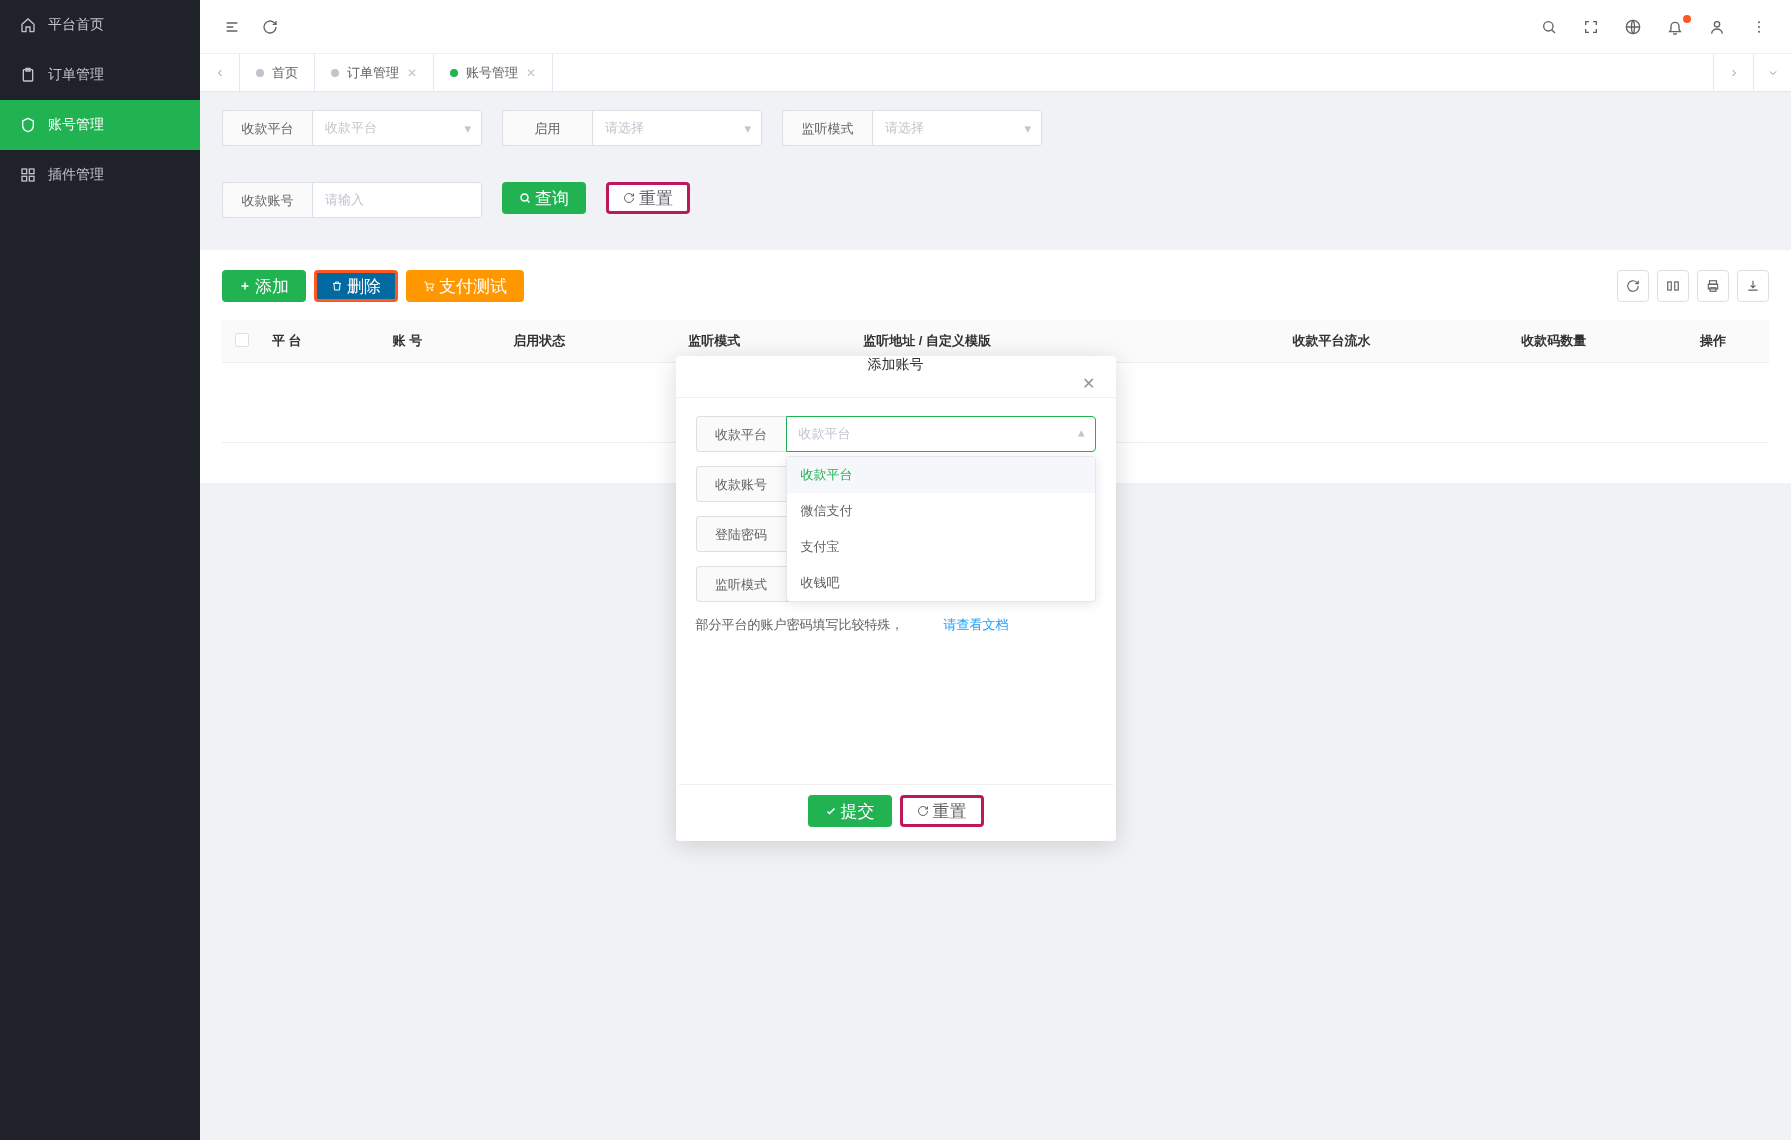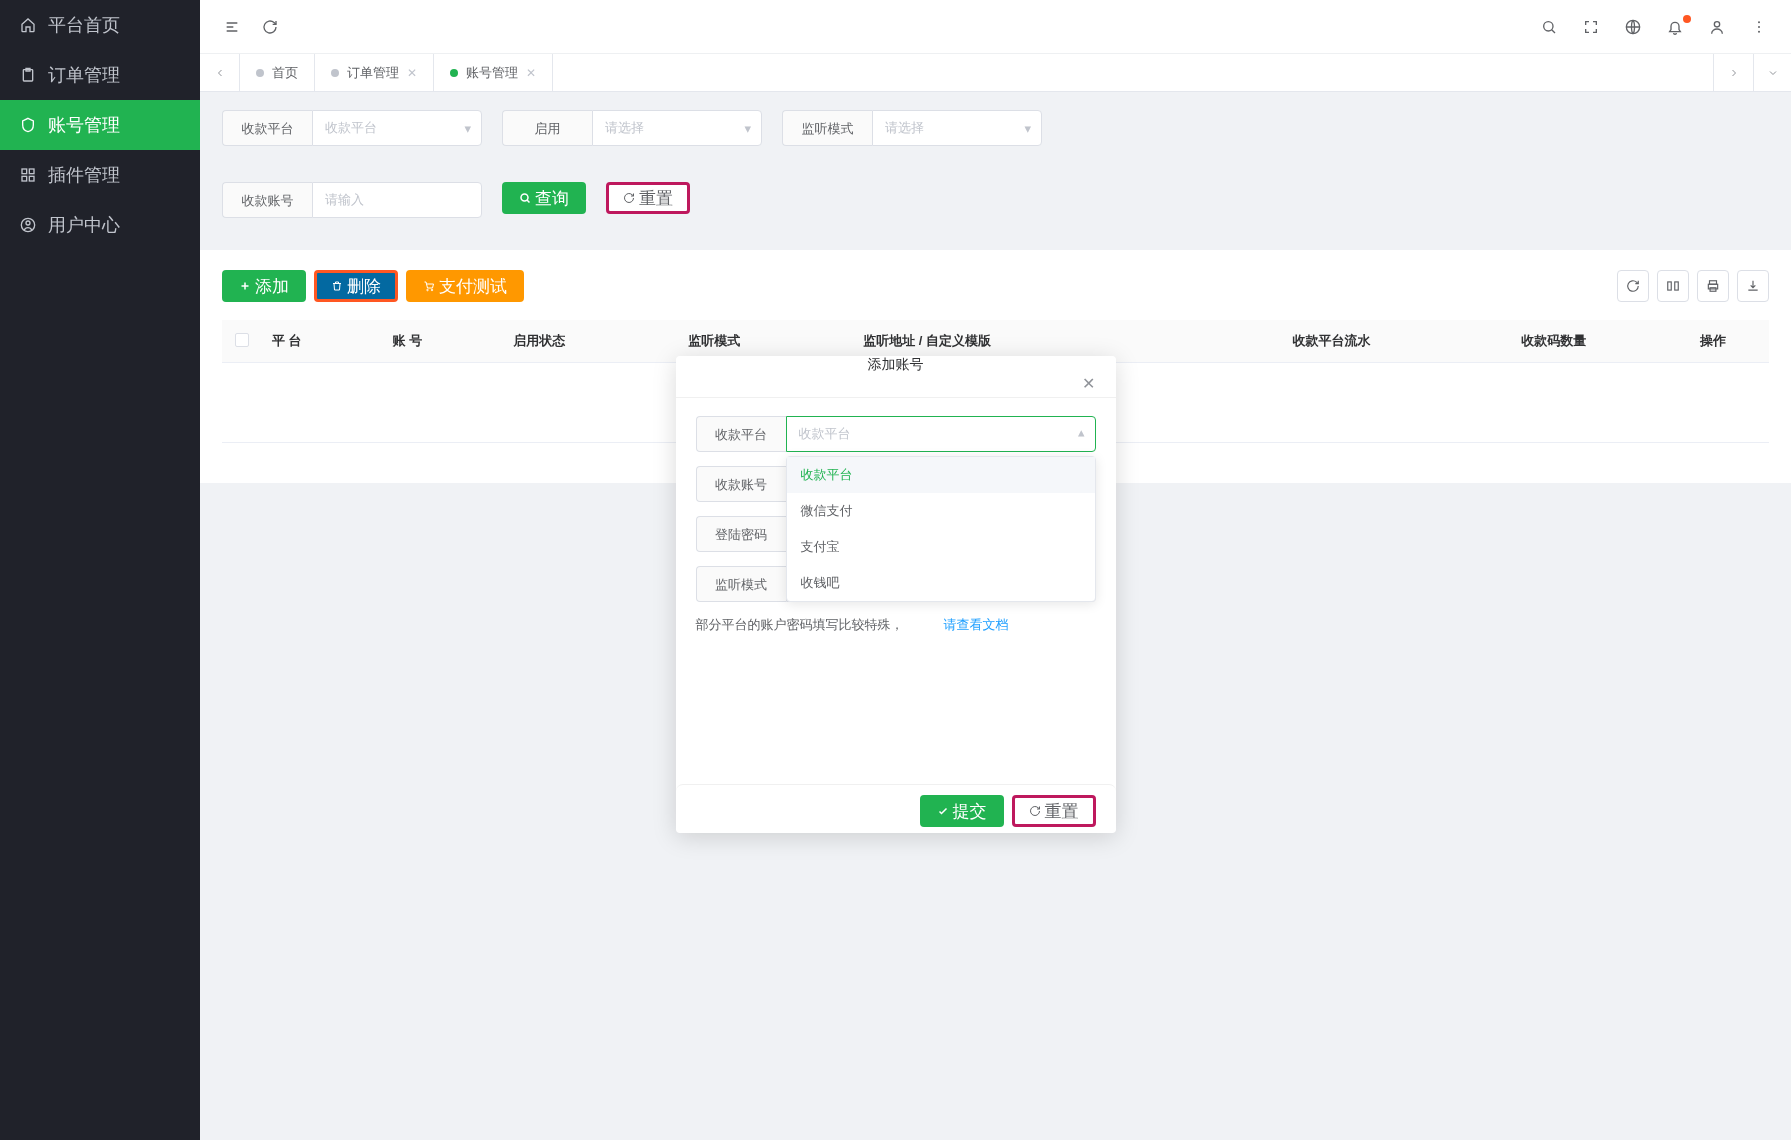--- a/index.html
+++ b/index.html
@@ -2,21 +2,21 @@
 <html><head>
 <meta charset="utf-8">
 <style>
 * { box-sizing: border-box; margin: 0; padding: 0; }
 body { font-family: "Helvetica Neue", Arial, "Microsoft YaHei", sans-serif; font-size: 14px; color: #333; background: #f5f5f5; overflow: hidden; }
 .app { display: flex; height: 100vh; width: 100vw; }
 
 
 .sidebar { width: 200px; background: #20222a; color: #fff; flex-shrink: 0; }
 .logo { height: 54px; display: flex; align-items: center; justify-content: center; font-size: 20px; font-weight: bold; color: #21b351; }
-.nav-item { height: 50px; display: flex; align-items: center; padding: 0 20px; color: #c0c4cc; cursor: pointer; font-size: 18px; }
+.nav-item { height: 50px; display: flex; align-items: center; padding: 0 20px; color: #c0c4cc; cursor: pointer; font-size: 14px; }
 .nav-item.active { background: #21b351; color: #fff; }
 .nav-item .nav-icon { width: 16px; height: 16px; margin-right: 12px; display: inline-flex; align-items: center; justify-content: center; }
 .nav-item svg { width: 16px; height: 16px; }
 
 
 .main { flex: 1; display: flex; flex-direction: column; background: #fff; min-width: 0; }
 .topbar { height: 54px; background: #fff; display: flex; align-items: center; padding: 0 12px; border-bottom: 1px solid #eef0f2; }
 .topbar .left { display: flex; align-items: center; gap: 18px; padding-left: 10px; }
 .topbar .right { margin-left: auto; display: flex; align-items: center; gap: 22px; padding-right: 10px; }
 .icon-btn { width: 20px; height: 20px; display: inline-flex; align-items: center; justify-content: center; color: #606266; cursor: pointer; position: relative; }
@@ -71,21 +71,21 @@
 .modal-title { font-size: 14px; color: #303133; font-weight: 500; }
 .modal-close { margin-left: auto; color: #909399; cursor: pointer; font-size: 16px; }
 .modal-body { padding: 18px 20px 10px; position: relative; }
 .form-row { display: flex; align-items: center; margin-bottom: 14px; position: relative; }
 .form-label { width: 90px; height: 36px; line-height: 36px; background: #fafafa; border: 1px solid #dcdfe6; border-right: none; text-align: center; color: #606266; font-size: 13px; border-radius: 4px 0 0 4px; }
 .form-select { flex: 1; height: 36px; border: 1px solid #dcdfe6; border-radius: 0 4px 4px 0; padding: 0 30px 0 12px; color: #c0c4cc; font-size: 13px; display: flex; align-items: center; position: relative; background: #fff; }
 .form-select.focused { border-color: #21b351; }
 .form-select .caret { position: absolute; right: 10px; top: 50%; transform: translateY(-50%) rotate(180deg); color: #c0c4cc; }
 .form-note { font-size: 13px; color: #606266; margin-top: 4px; }
 .form-note a { color: #1e9fff; text-decoration: none; margin-left: 40px; }
-.modal-footer { padding: 10px 20px 6px; display: flex; justify-content: flex-end; gap: 8px; border-top: 1px solid #f0f0f0; margin-top: 140px; border-radius: 7px; }
+.modal-footer { padding: 10px 20px 14px; display: flex; justify-content: center; gap: 8px; border-top: 1px solid #f0f0f0; margin-top: 140px; border-radius: 7px; }
 
 
 .dropdown { position: absolute; top: 58px; left: 110px; right: 20px; background: #fff; border: 1px solid #e4e7ed; border-radius: 4px; box-shadow: 0 2px 12px rgba(0,0,0,.1); z-index: 10; }
 .dropdown-item { padding: 9px 14px; font-size: 13px; color: #606266; cursor: pointer; }
 .dropdown-item.selected { color: #21b351; background: #f5f7fa; }
 </style>
 </head>
 <body>
 
 <div class="app">
@@ -119,30 +119,20 @@
     <div class="nav-item">
       <span class="nav-icon">
           <svg viewBox="0 0 24 24" fill="none" stroke="currentColor" stroke-width="2">
             <rect x="3" y="3" width="7" height="7"></rect>
             <rect x="14" y="3" width="7" height="7"></rect>
             <rect x="3" y="14" width="7" height="7"></rect>
             <rect x="14" y="14" width="7" height="7"></rect>
           </svg>
         </span>
       <span>插件管理</span>
-    </div>
-    <div class="nav-item">
-      <span class="nav-icon">
-          <svg viewBox="0 0 24 24" fill="none" stroke="currentColor" stroke-width="2">
-            <circle cx="12" cy="12" r="10"></circle>
-            <circle cx="12" cy="9" r="3"></circle>
-            <path d="M6 20c1.5-3 4-4 6-4s4.5 1 6 4"></path>
-          </svg>
-        </span>
-      <span>用户中心</span>
     </div>
   </aside>
 
   <div class="main">
 
     <div class="topbar">
       <div class="left">
         <span class="icon-btn">
             <svg viewBox="0 0 24 24" fill="none" stroke="currentColor" stroke-width="2">
               <path d="M4 6h16M4 12h10M4 18h16"></path>

